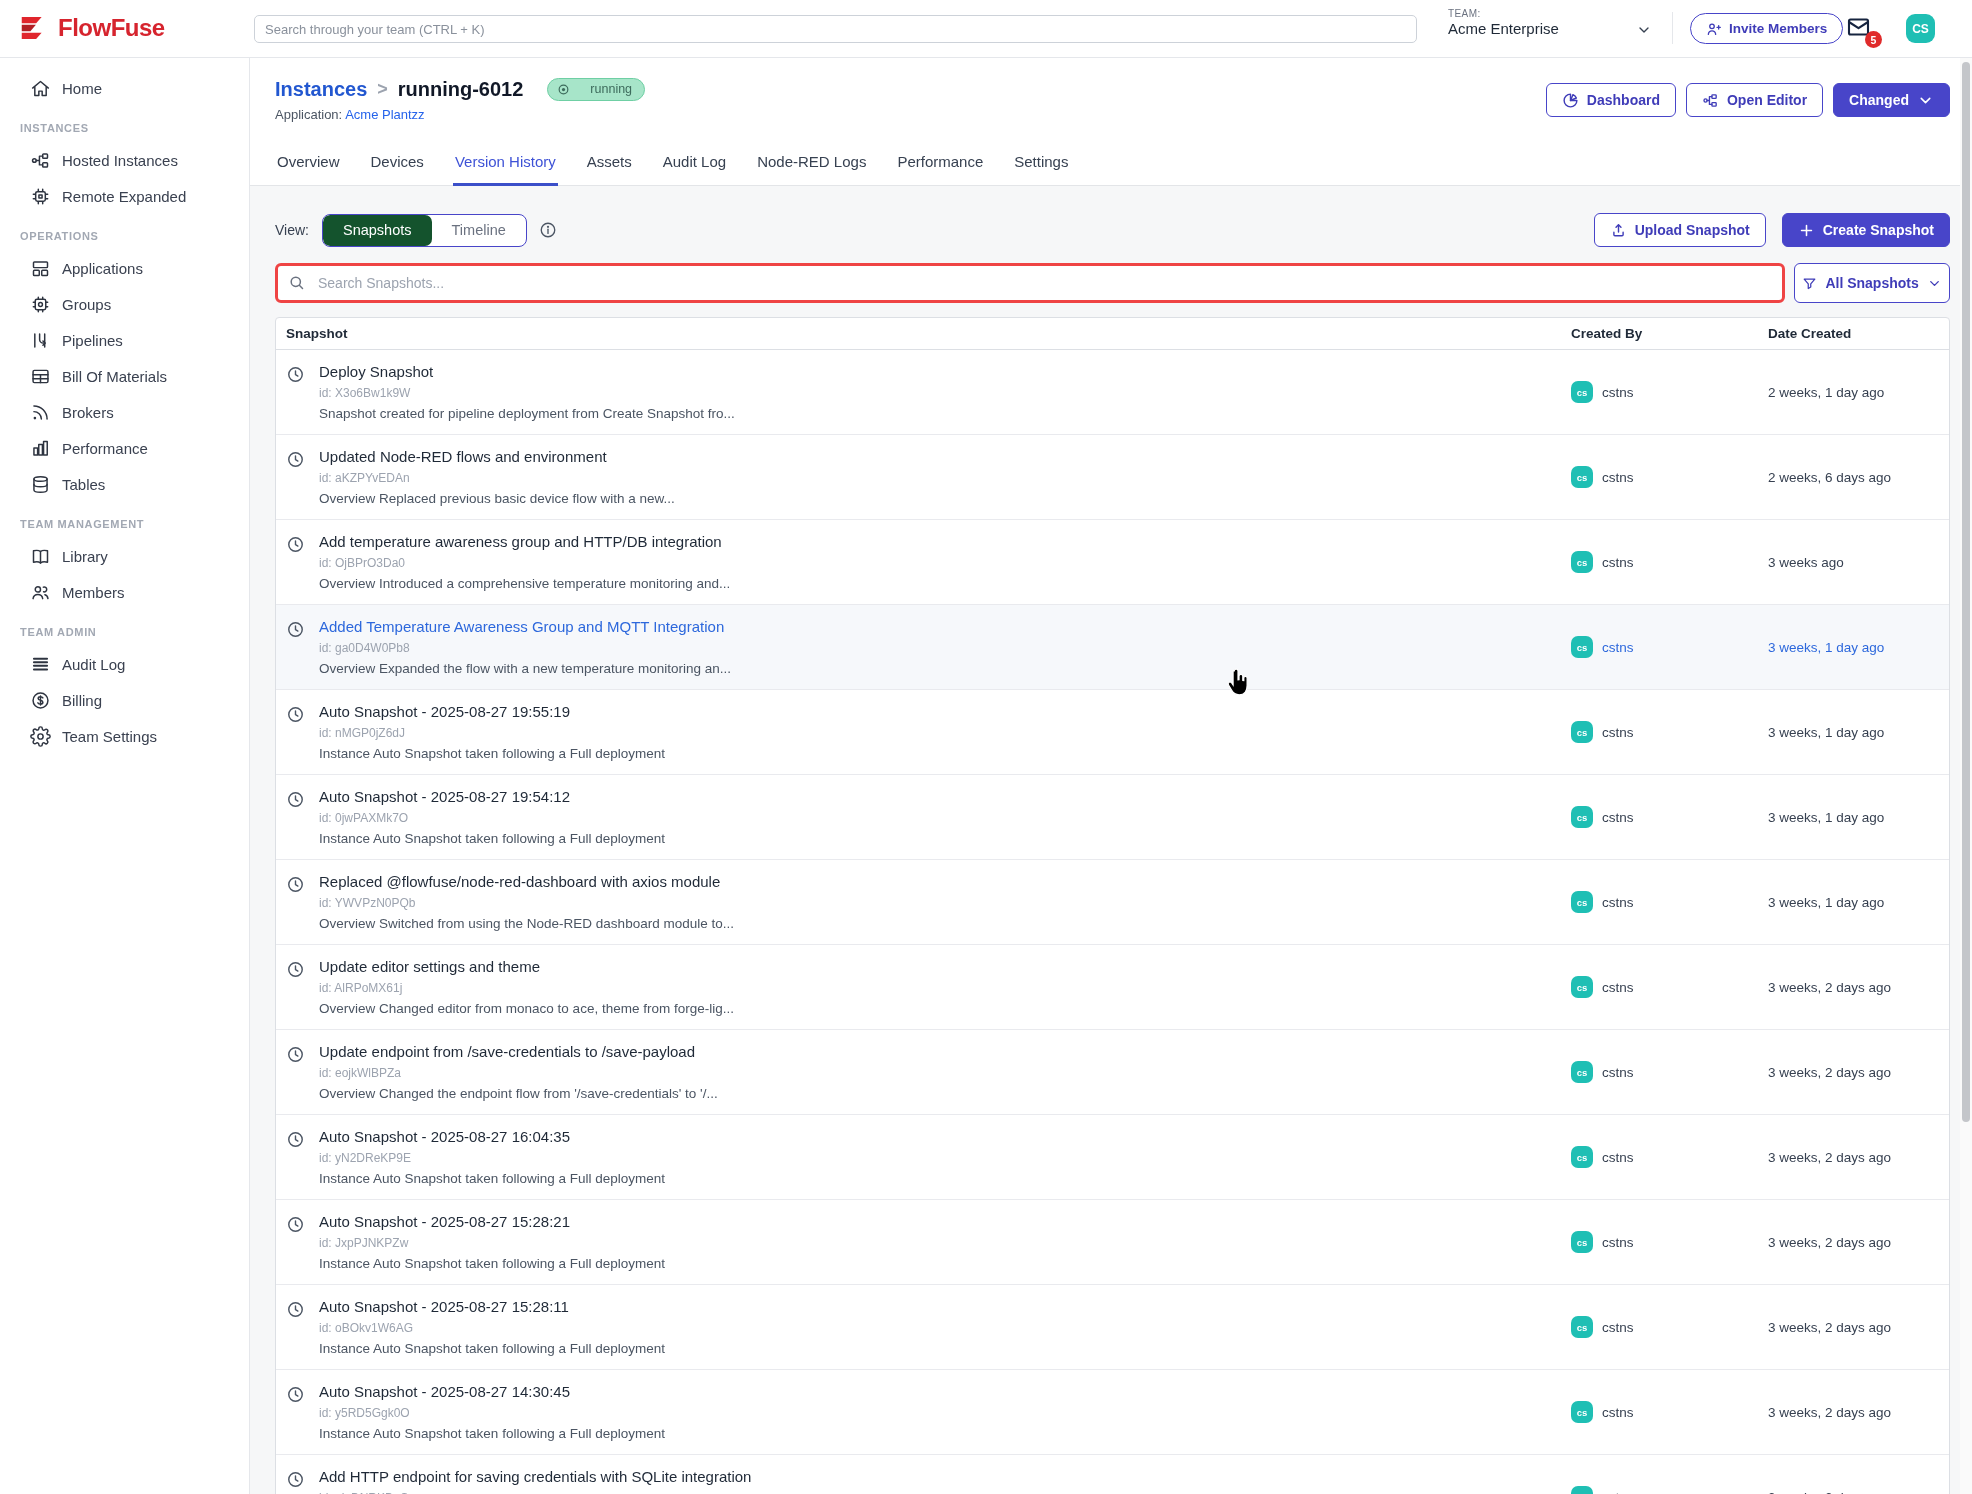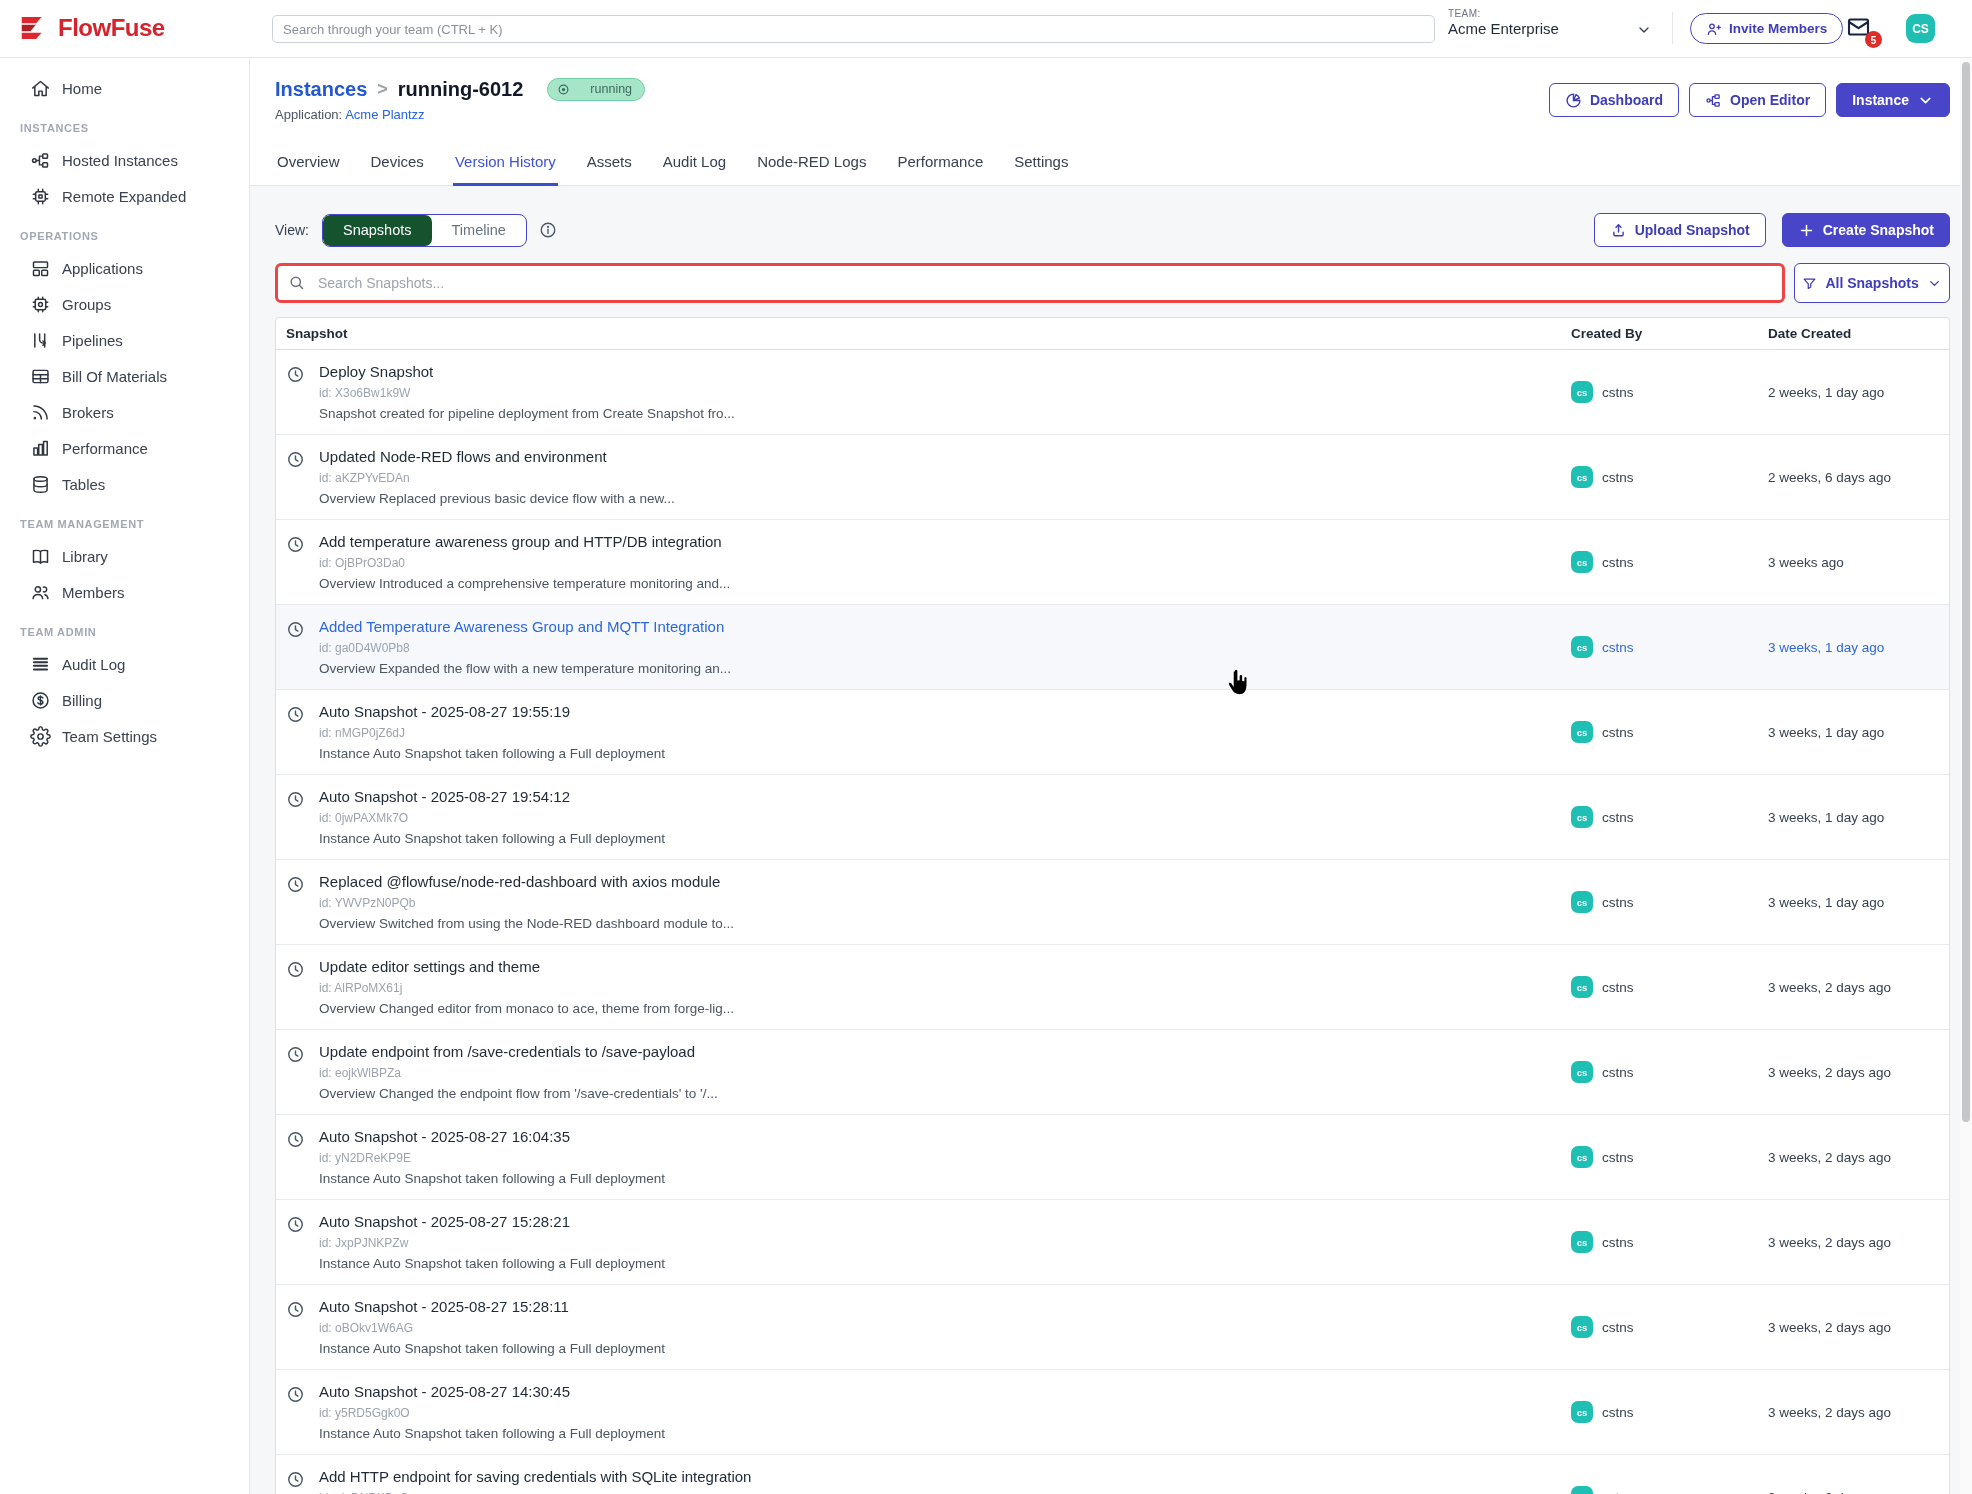--- a/index.html
+++ b/index.html
@@ -4,21 +4,21 @@
 <style>
   * { margin:0; padding:0; box-sizing:border-box; }
   html,body { width:1972px; height:1494px; overflow:hidden; }
   body { font-family:"Liberation Sans", sans-serif; background:#fff; position:relative; color:#1f2937; }
 
   
   .topbar { position:absolute; left:0; top:0; width:1972px; height:58px; background:#fff; border-bottom:1px solid #e5e7eb; z-index:30; }
   .logo { position:absolute; left:20px; top:13px; display:flex; align-items:center; gap:8px; }
   .logo-mark { width:30px; height:30px; display:inline-flex; }
   .logo-text { font-size:24px; font-weight:700; color:#d6242e; letter-spacing:-0.5px; }
-  .global-search { position:absolute; left:272px; top:15px; width:1163px; height:28px; border:1px solid #cdd2d9; border-radius:5px; background:#fff; font-size:13px; color:#374151; padding:0 10px; font-family:"Liberation Sans", sans-serif; }
+  .global-search { position:absolute; left:254px; top:15px; width:1163px; height:28px; border:1px solid #cdd2d9; border-radius:5px; background:#fff; font-size:13px; color:#374151; padding:0 10px; font-family:"Liberation Sans", sans-serif; }
   .global-search::placeholder { color:#8a919c; }
   .team-block { position:absolute; left:1448px; top:8px; width:204px; height:42px; cursor:pointer; }
   .team-label { font-size:10px; color:#6b7280; letter-spacing:0.4px; }
   .team-name { font-size:15px; color:#1f2937; margin-top:1px; }
   .team-chevron { position:absolute; right:0; top:14px; width:16px; height:16px; color:#374151; }
   .tb-divider { position:absolute; left:1672px; top:12px; width:1px; height:32px; background:#e5e7eb; }
   .invite-btn { position:absolute; left:1690px; top:13px; height:31px; padding:0 15px; border:1px solid #4845c9; border-radius:16px; background:#fff; display:flex; align-items:center; gap:7px; color:#3f3cb8; font-size:13.5px; font-weight:700; cursor:pointer; font-family:"Liberation Sans", sans-serif; }
   .invite-btn svg { width:16px; height:16px; }
   .mail-wrap { position:absolute; left:1845px; top:15px; width:30px; height:26px; cursor:pointer; }
   .mail-wrap svg { width:27px; height:24px; color:#16243f; }
@@ -318,21 +318,21 @@
       <button class="btn btn-outline">
         <svg viewBox="0 0 24 24" fill="none" stroke="currentColor" stroke-width="1.9" stroke-linecap="round" stroke-linejoin="round">
             <circle cx="5" cy="12" r="2.2"></circle>
             <rect x="14" y="4" width="6" height="5" rx="1"></rect>
             <rect x="14" y="15" width="6" height="5" rx="1"></rect>
             <path d="M7.2 12h3.3m0 0V6.5H14m-3.5 5.5v5.5H14"></path>
           </svg>
         <span>Open Editor</span>
       </button>
       <button class="btn btn-solid">
-        <span>Instance</span>
+        <span>Changed</span>
         <svg viewBox="0 0 24 24" fill="none" stroke="currentColor" stroke-width="2.2" stroke-linecap="round" stroke-linejoin="round">
             <path d="M6 9l6 6 6-6"></path>
           </svg>
       </button>
     </div>
     <div class="tab-bar">
         <div class="tab">Overview</div>
         <div class="tab">Devices</div>
         <div class="tab active">Version History</div>
         <div class="tab">Assets</div>

